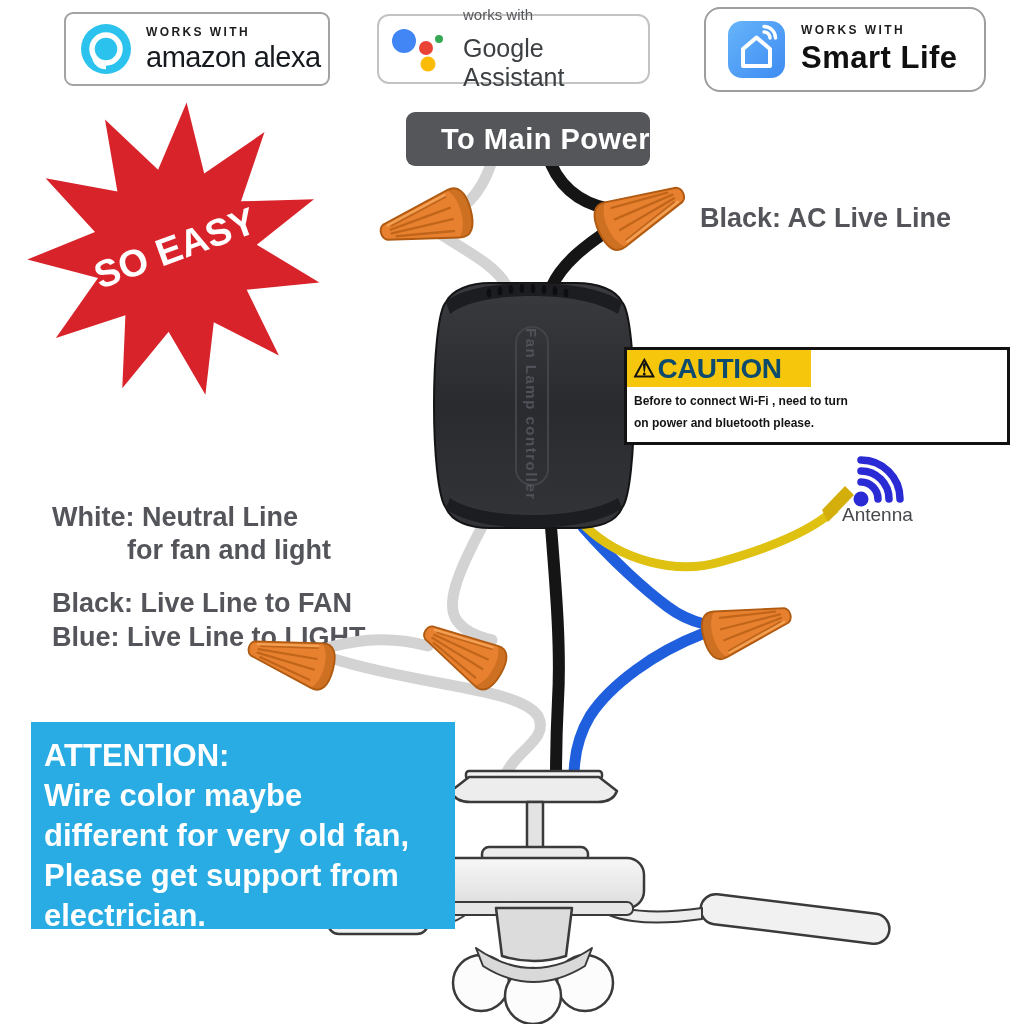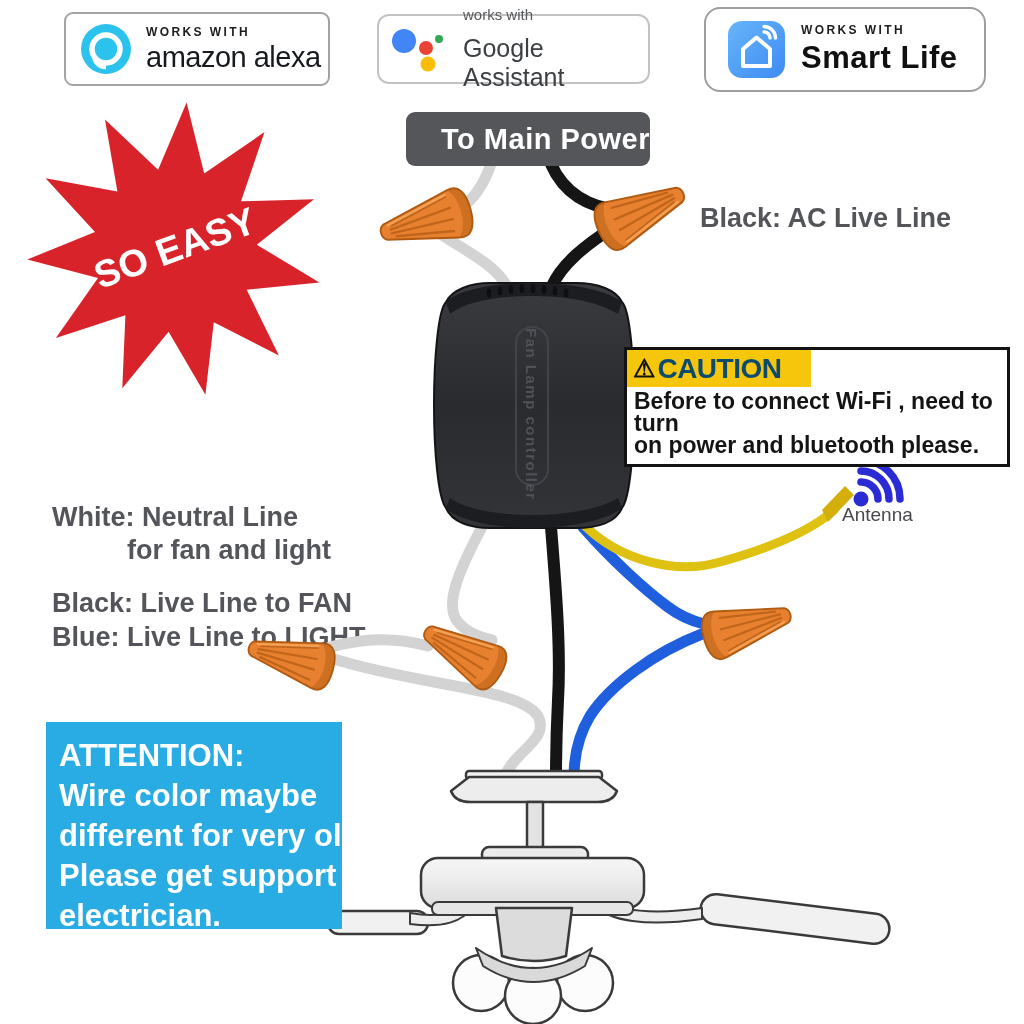--- a/index.html
+++ b/index.html
@@ -40,27 +40,27 @@
                 letter-spacing:1.5px;border:2px solid #42444a;border-radius:17px;box-sizing:border-box;
                 z-index:3;white-space:nowrap;}
 
   
   .caution{position:absolute;left:624px;top:347px;width:386px;background:#fff;border:3px solid #121212;
            box-sizing:border-box;z-index:3;}
   .caution-head{width:184px;height:37px;background:var(--caution-yellow);display:flex;align-items:center;
                 padding-left:6px;box-sizing:border-box;}
   .caution-warn{font-size:25px;font-weight:bold;color:#111;line-height:1;margin-right:2px;}
   .caution-title{font-size:28px;font-weight:800;color:#0c4a6e;letter-spacing:-0.5px;line-height:1;}
-  .caution-body{padding:3px 6px 8px 7px;font-size:23px;font-weight:bold;color:#141414;line-height:22px;}
+  .caution-body{padding:3px 6px 8px 7px;font-size:12px;font-weight:bold;color:#141414;line-height:22px;}
 
   
   .antenna-label{position:absolute;left:842px;top:504px;font-size:19px;font-weight:500;color:#48494d;z-index:3;}
 
   
-  .attention{position:absolute;left:46px;top:722px;width:296px;height:207px;background:var(--attention-bg);
+  .attention{position:absolute;left:31px;top:722px;width:424px;height:207px;background:var(--attention-bg);
              color:#fff;z-index:3;padding:14px 0 0 13px;box-sizing:border-box;}
   .attention div{font-size:31px;font-weight:bold;line-height:40px;white-space:nowrap;}
 </style>
 </head>
 <body>
 
 <div class="stage">
 
   <svg class="diagram" width="1024" height="1024" viewBox="0 0 1024 1024">
     <defs>

